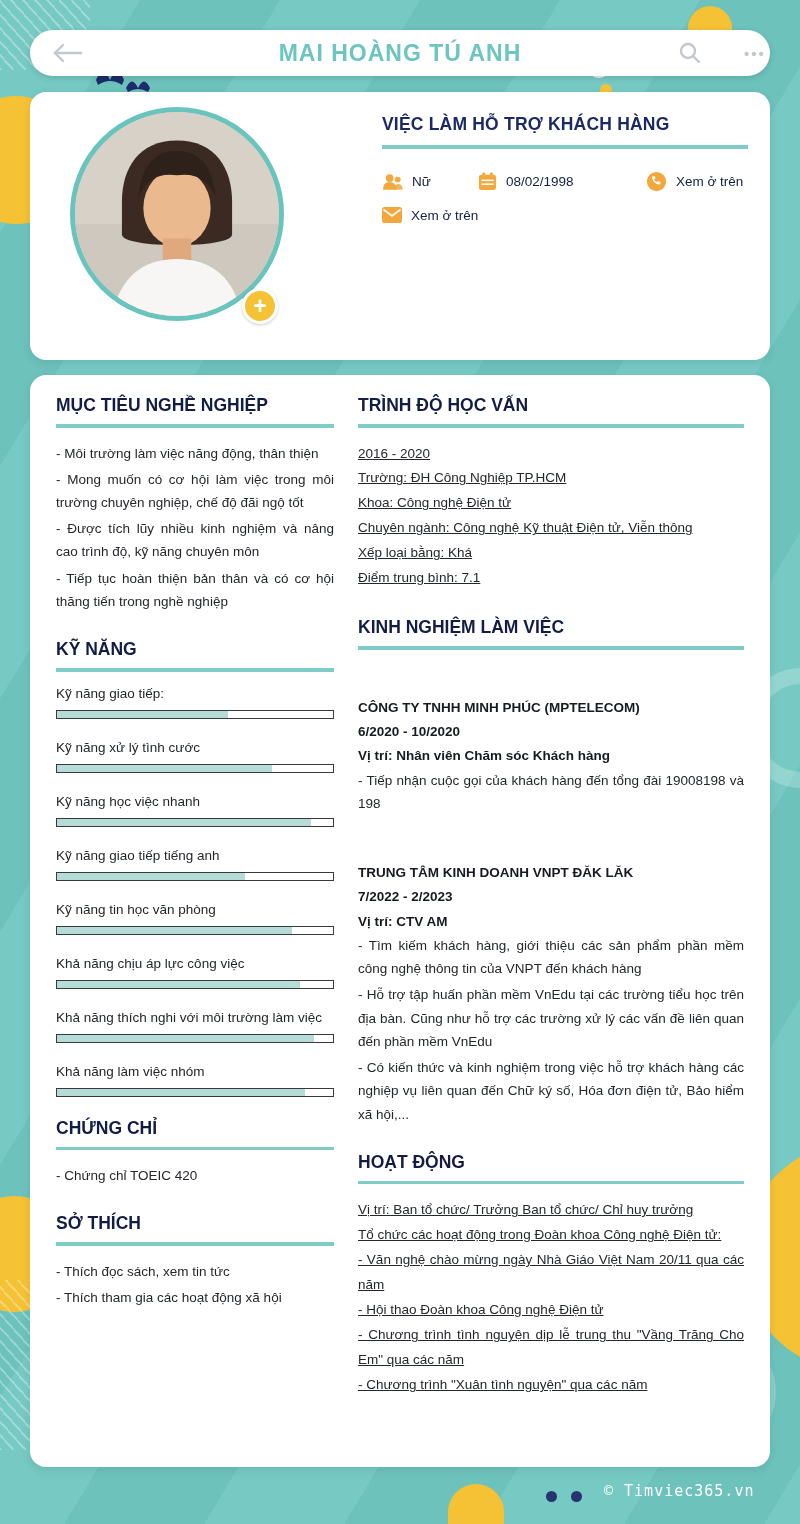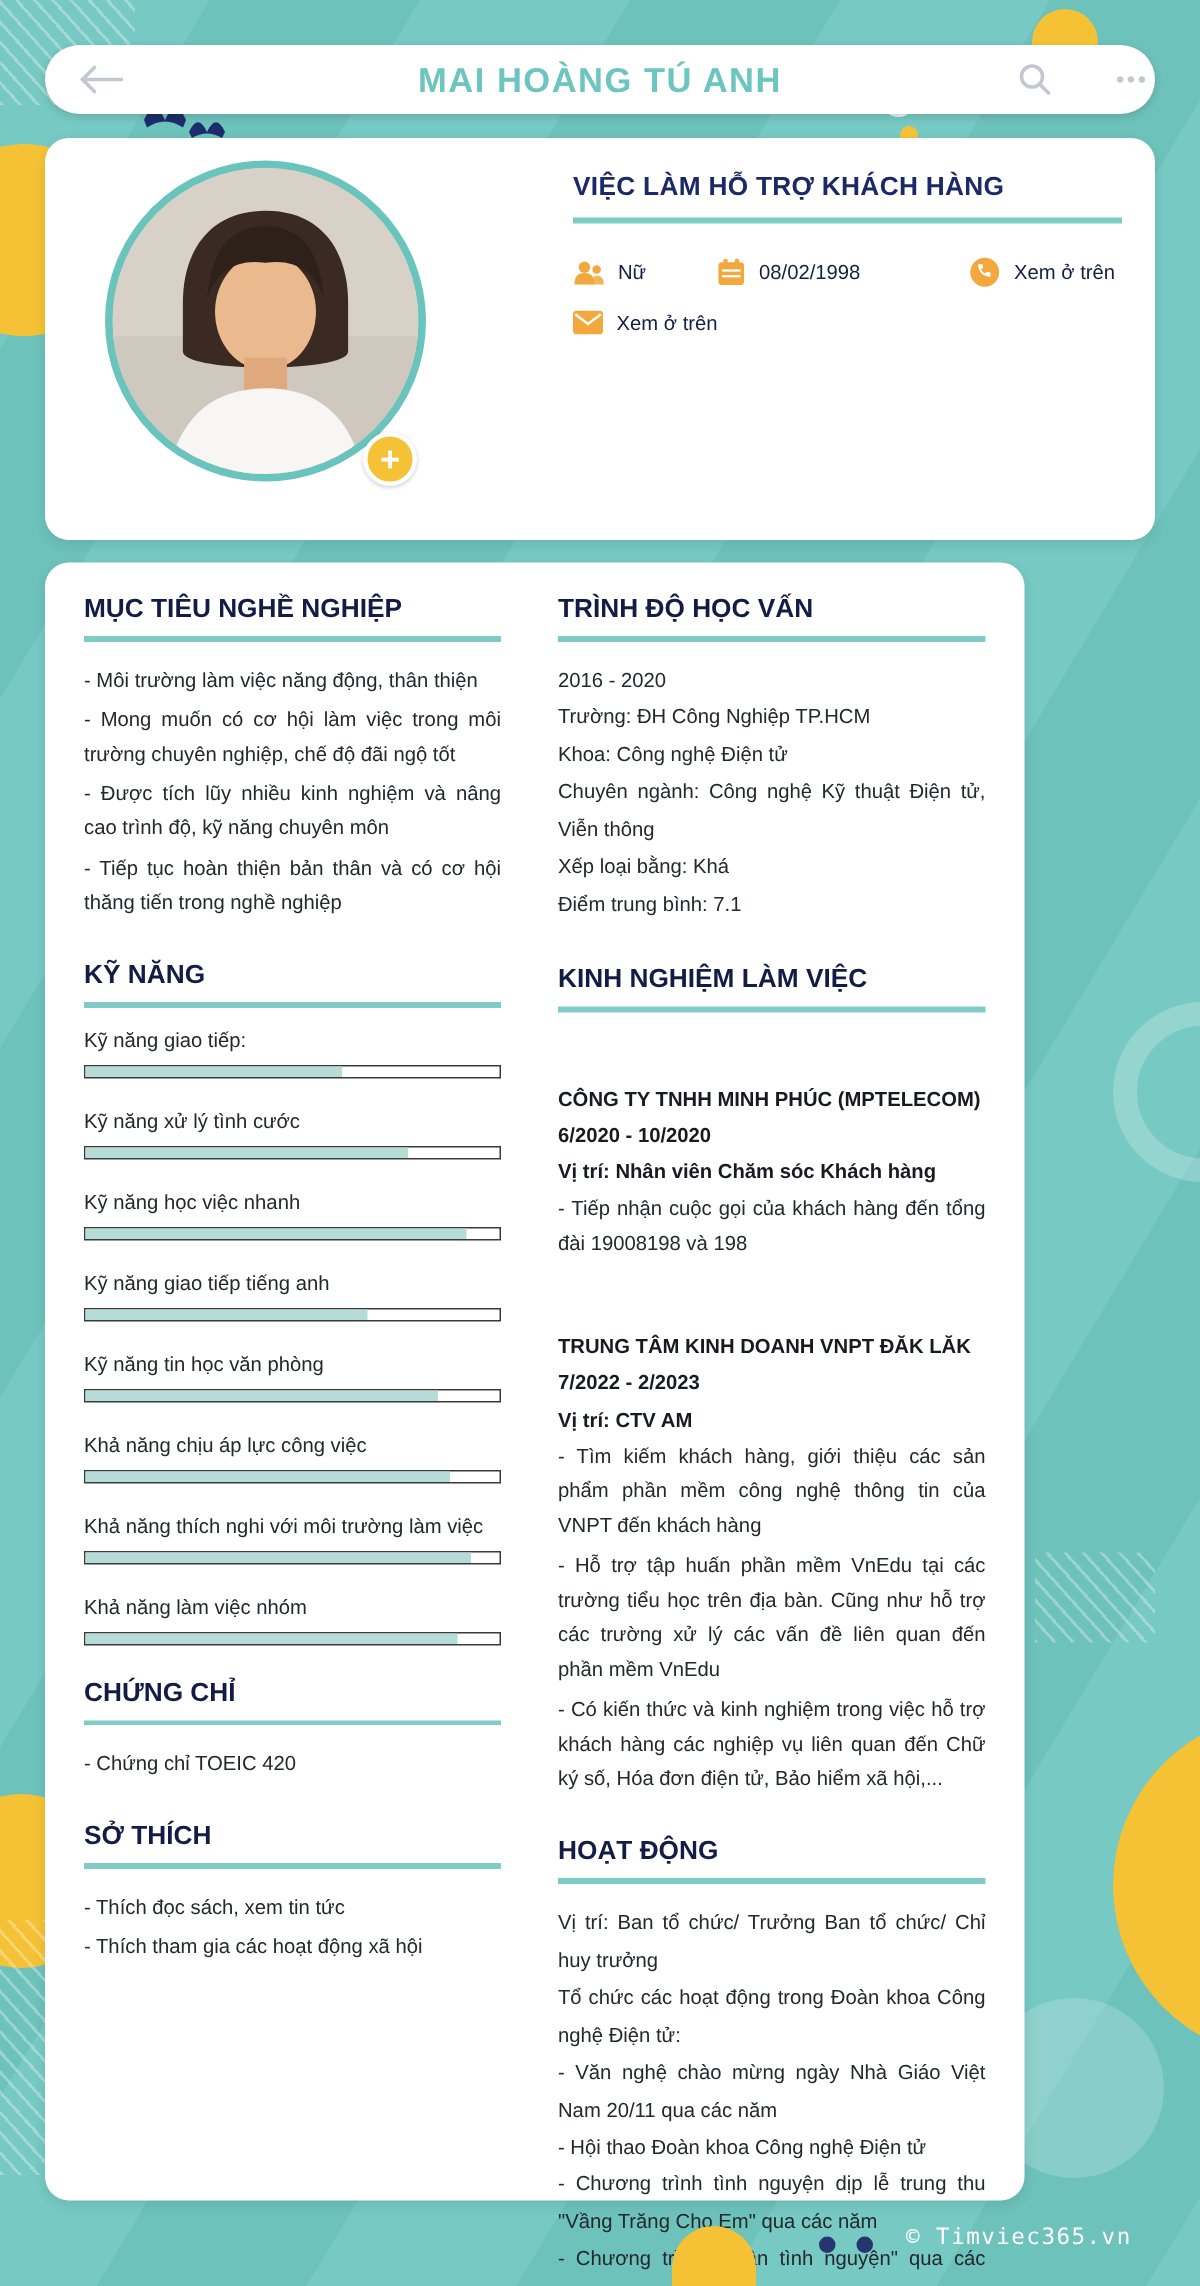--- a/index.html
+++ b/index.html
@@ -61,28 +61,28 @@
   }
   .profile-info{position:absolute;left:352px;top:22px;width:366px;}
   .job-title{font-size:17.5px;font-weight:bold;color:var(--navy);letter-spacing:.2px;}
   .title-underline{height:4px;background:var(--underline);margin:10px 0 22px;}
   .info-row{display:flex;align-items:center;margin-bottom:15px;text-align:right;}
   .info-item{display:flex;align-items:center;gap:9px;font-size:13.5px;color:#14203f;}
   .info-item .ic{flex:0 0 auto;display:flex;align-items:center;justify-content:center;}
   .w-gender{width:96px;}
   .w-birth{width:168px;}
   
-  .main-card{left:30px;top:375px;width:653px;height:1092px;padding:20px 26px;display:flex;gap:38px;}
+  .main-card{left:30px;top:375px;width:740px;height:1092px;padding:20px 26px;display:flex;gap:24px;}
   .col-left{width:278px;flex:none;}
   .col-right{flex:1;min-width:0;}
   .sec-title{font-size:17.5px;font-weight:bold;color:var(--heading);margin:0 0 8px;}
   .mt{margin-top:26px;}
   .sec-underline{height:3.5px;background:var(--underline);margin:0 0 14px;}
   .para{font-size:13.5px;color:var(--text);line-height:1.72;text-align:justify;margin:0 0 3px;}
-  .line{font-size:13.5px;color:var(--text);line-height:1.85;text-align:justify;margin:0;}
+  .line{font-size:13.5px;color:var(--text);line-height:1.85;text-align:justify;margin:0;text-decoration:underline;}
   .job{margin-bottom:16px;margin-top:46px;}
   .job-b{font-size:13.5px;font-weight:bold;color:#171a20;line-height:1.8;margin:0;}
   .skill{margin-bottom:21px;}
   .skill-label{font-size:13.5px;color:var(--text);margin-bottom:9px;}
   .skill-bar{height:9px;border:1px solid #3a3a3a;background:#fff;}
   .skill-fill{height:100%;background:var(--skill_fill);}
   
   .copyright{
     position:absolute;left:604px;top:1482px;z-index:2;color:#fff;
     font-family:"DejaVu Sans Mono","Liberation Mono",monospace;font-size:15px;letter-spacing:1px;

